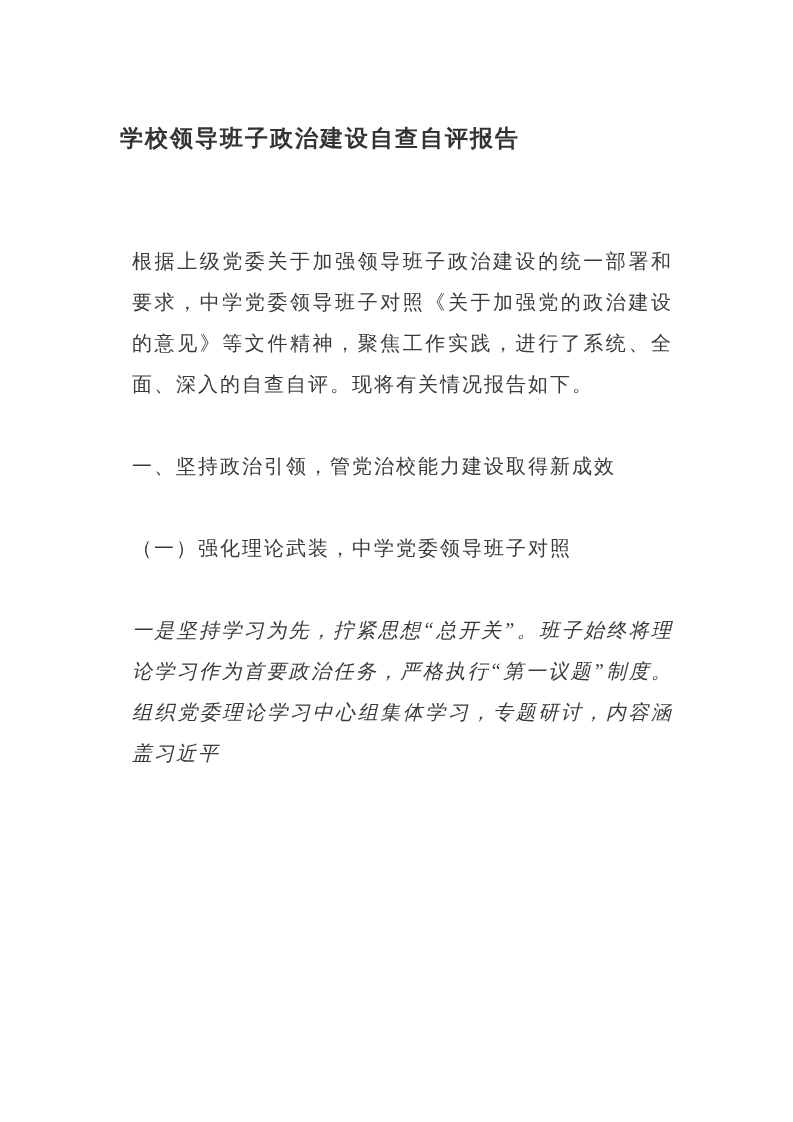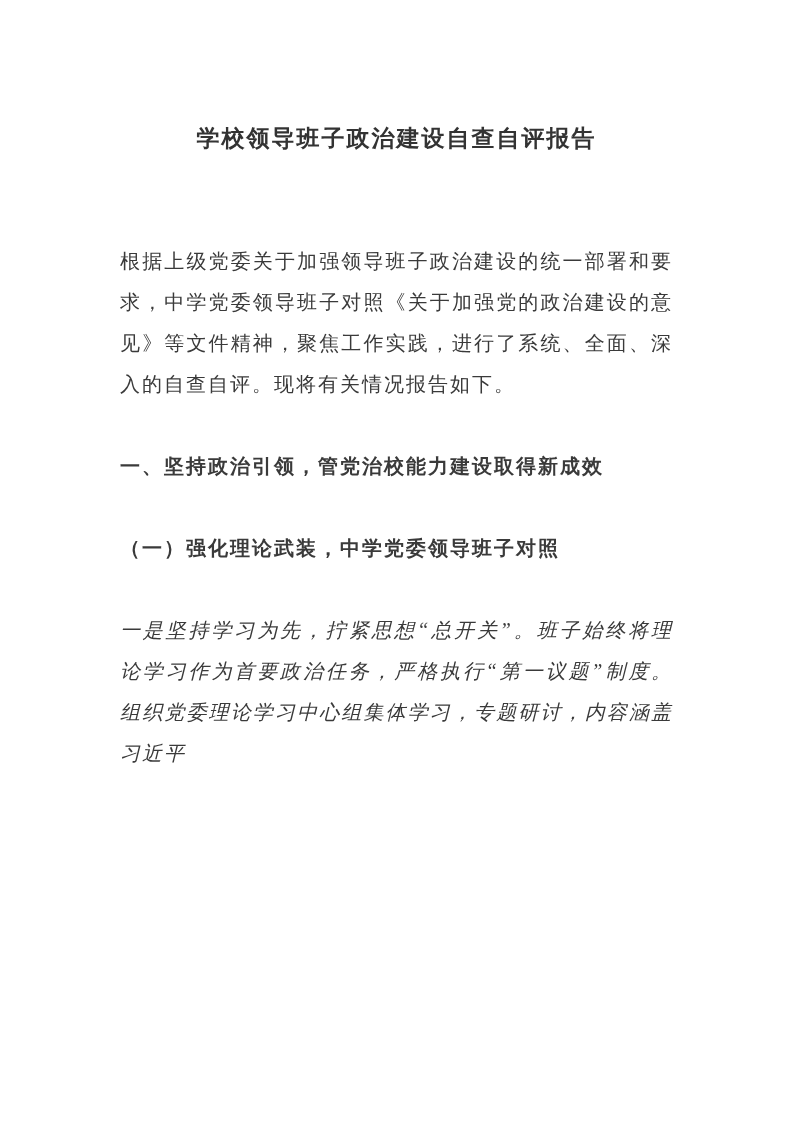--- a/index.html
+++ b/index.html
@@ -19,37 +19,35 @@
   .content {
     position: absolute;
     left: 120px;
     top: 118px;
     width: 553px;
   }
   .doc-title {
     font-size: 23px;
     font-weight: bold;
     line-height: 41px;
-    text-align: center;
     letter-spacing: 2px;
     margin: 0 0 82px 0;
     color: #333333;
   }
   .para, .heading {
     font-size: 20px;
     line-height: 41px;
     letter-spacing: 2px;
     text-align: justify;
     text-justify: inter-ideograph;
-    margin: 0 0 41px 0;
+    margin: 0 0 41px 12px;
     word-break: break-all;
   }
   .heading {
     text-align: left;
-    font-weight: bold;
   }
   .para:last-child {
     margin-bottom: 0;
     font-style: italic;
   }
 </style>
 </head>
 <body>
 
 <div class="page">

